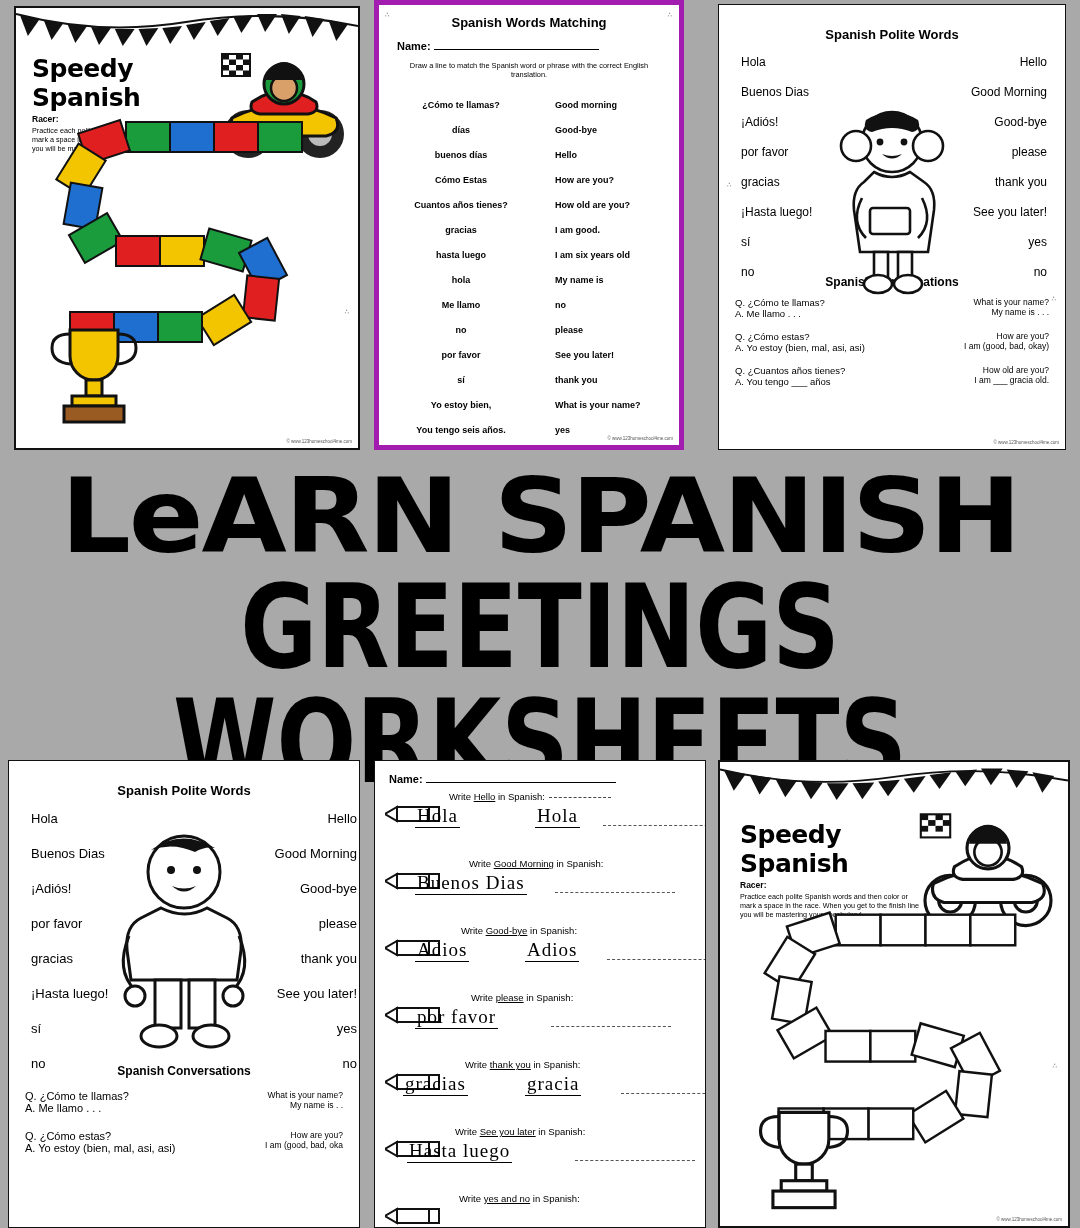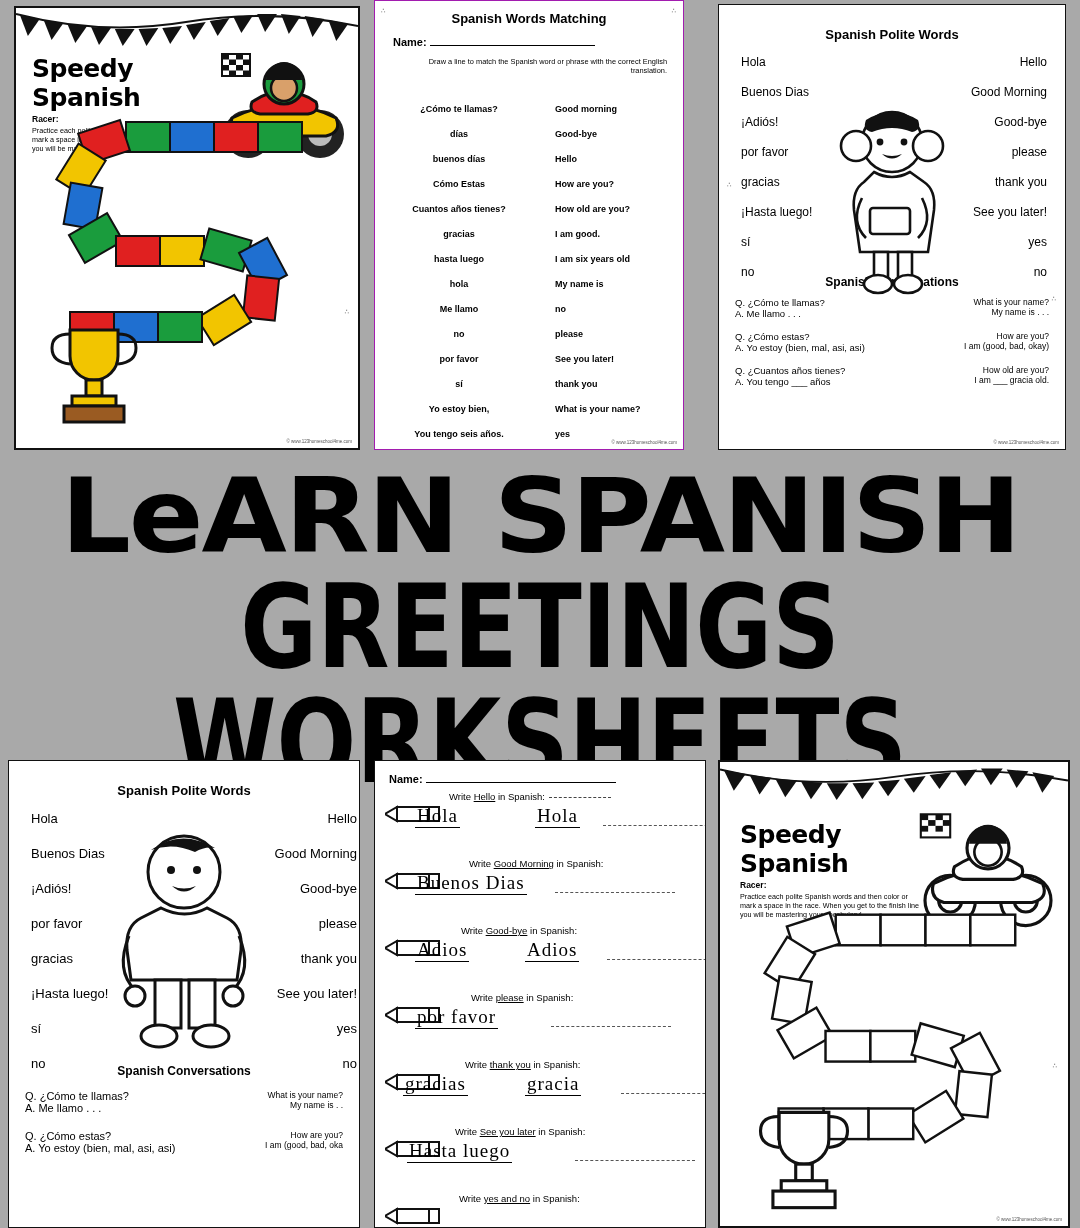--- a/index.html
+++ b/index.html
@@ -53,33 +53,33 @@
   .speedy-head h1 {
     margin: 0; font-size: 25px; font-weight: 800; letter-spacing: -0.5px;
     font-family: "DejaVu Sans", sans-serif;
   }
   .speedy-sub { font-size: 8.5px; font-weight: bold; margin-top: 2px; }
   .speedy-desc { font-size: 7.2px; line-height: 1.28; margin-top: 2px; width: 180px;}
 
   
   #sheet-matching {
     left: 374px; top: 0px; width: 310px; height: 450px;
-    border: 1px solid #a21caf;
+    border: 5px solid #a21caf;
   }
   .name-line {
     font-size: 11px; font-weight: bold; margin: 10px 0 0 18px;
   }
   .name-rule { display: inline-block; width: 165px; border-bottom: 1.3px solid #000; }
   .instr {
-    font-size: 7.4px; margin: 9px 16px 0 16px; text-align: right;
+    font-size: 7.4px; margin: 9px 16px 0 16px; text-align: center;
   }
   .match-cols {
     display: flex; margin-top: 14px; padding: 0 14px;
   }
-  .match-col { width: 50%; margin-top: 8px; }
+  .match-col { width: 50%; }
   .match-col.left { text-align: center; }
   .match-col.right { text-align: left; padding-left: 26px; }
   .match-item {
     font-size: 9px; font-weight: bold; height: 25px; line-height: 25px;
     white-space: nowrap;
   }
 
   
   .polite-sheet { border: 1px solid #111; }
   #sheet-polite-color { left: 718px; top: 4px; width: 348px; height: 446px; }

